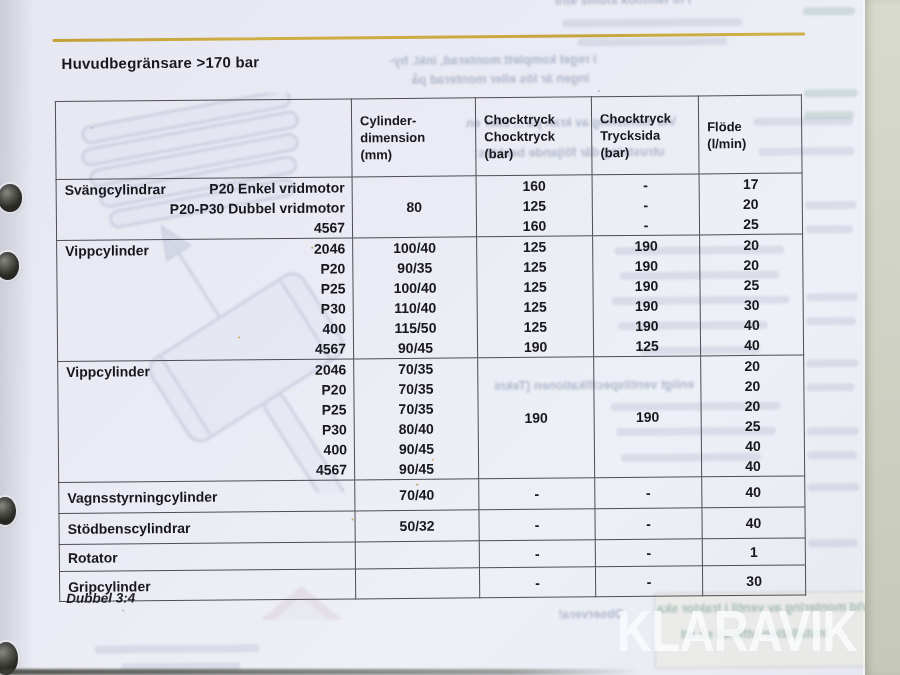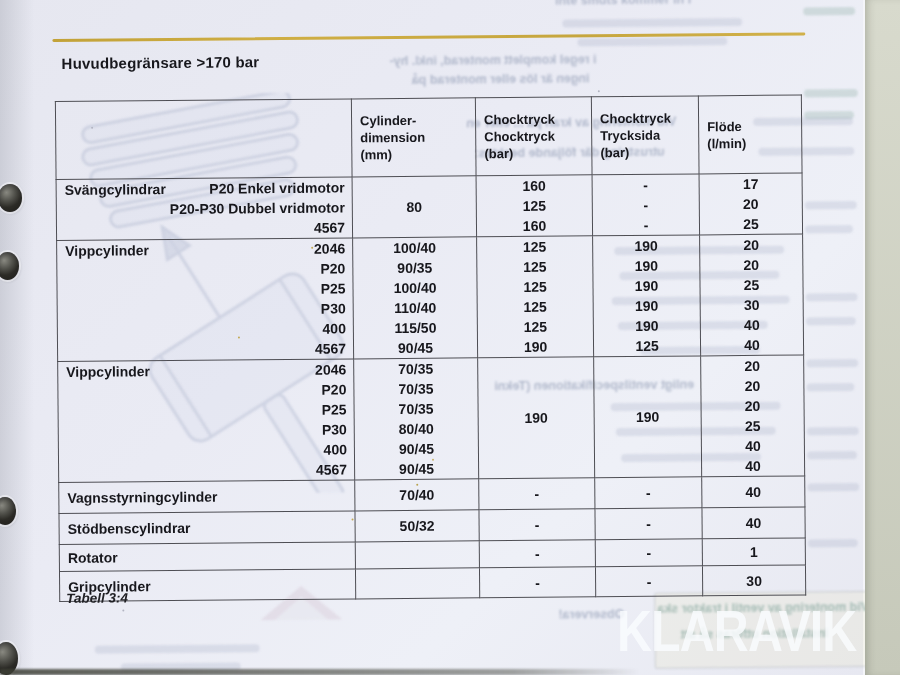--- a/index.html
+++ b/index.html
@@ -398,21 +398,21 @@
               <td>
                 <div class="center" style="height: 29px;">-</div>
               </td>
               <td>
                 <div class="center" style="height: 29px;">30</div>
               </td>
             </tr>
           </tbody>
       </table>
 
-      <div class="caption">Tabell 3:4</div>
+      <div class="caption">Dubbel 3:4</div>
 
       <div class="speck" style="left:312px;top:249px;background:#c3a954;"></div>
       <div class="speck" style="left:415px;top:487px;background:#b9a24e;"></div>
       <div class="speck" style="left:350px;top:521px;background:#c3a954;"></div>
       <div class="speck" style="left:600px;top:95px;background:#b3b5c2;"></div>
       <div class="speck" style="left:238px;top:338px;background:#c3a954;"></div>
       <div class="speck" style="left:120px;top:610px;background:#b3b5c2;"></div>
       <div class="speck" style="left:431px;top:462px;background:#c9b268;"></div>
       <div class="speck" style="left:93px;top:127px;background:#b3b5c2;"></div>
     </div>

